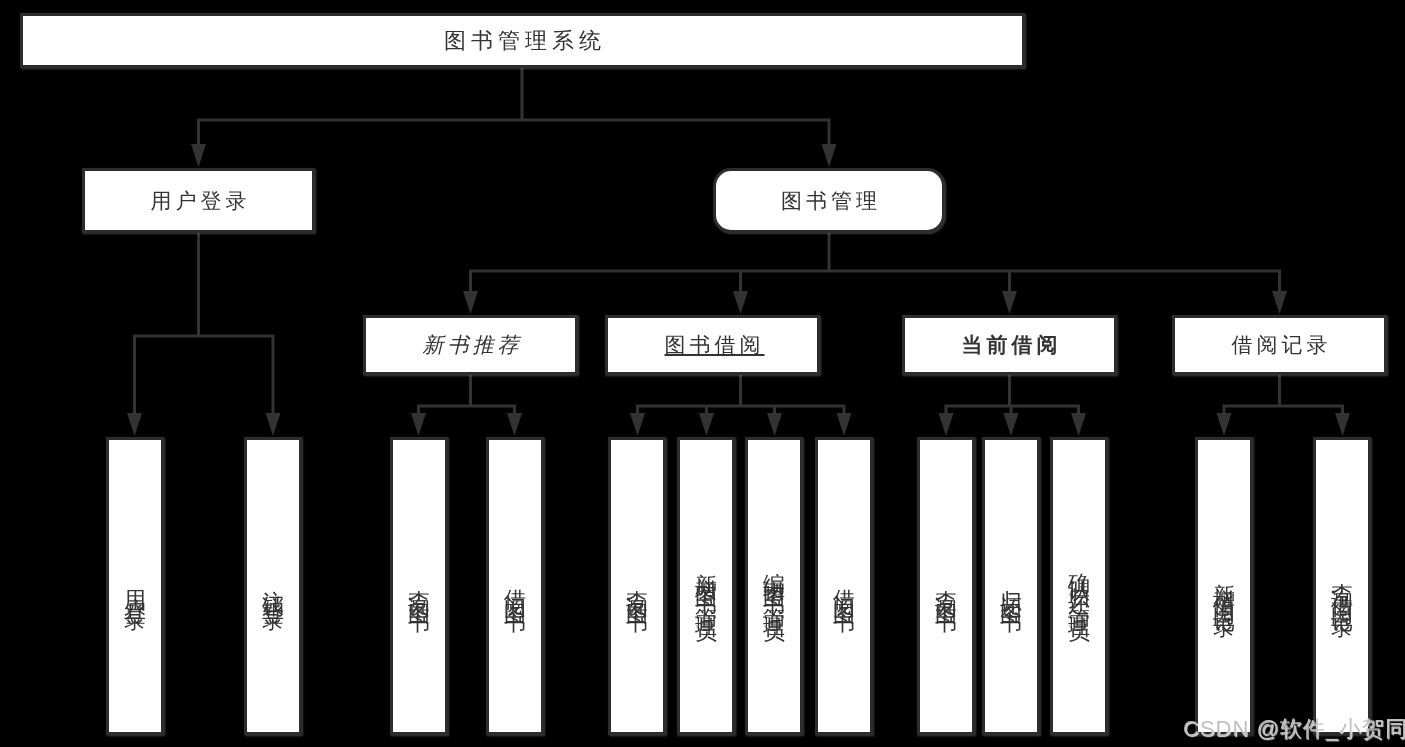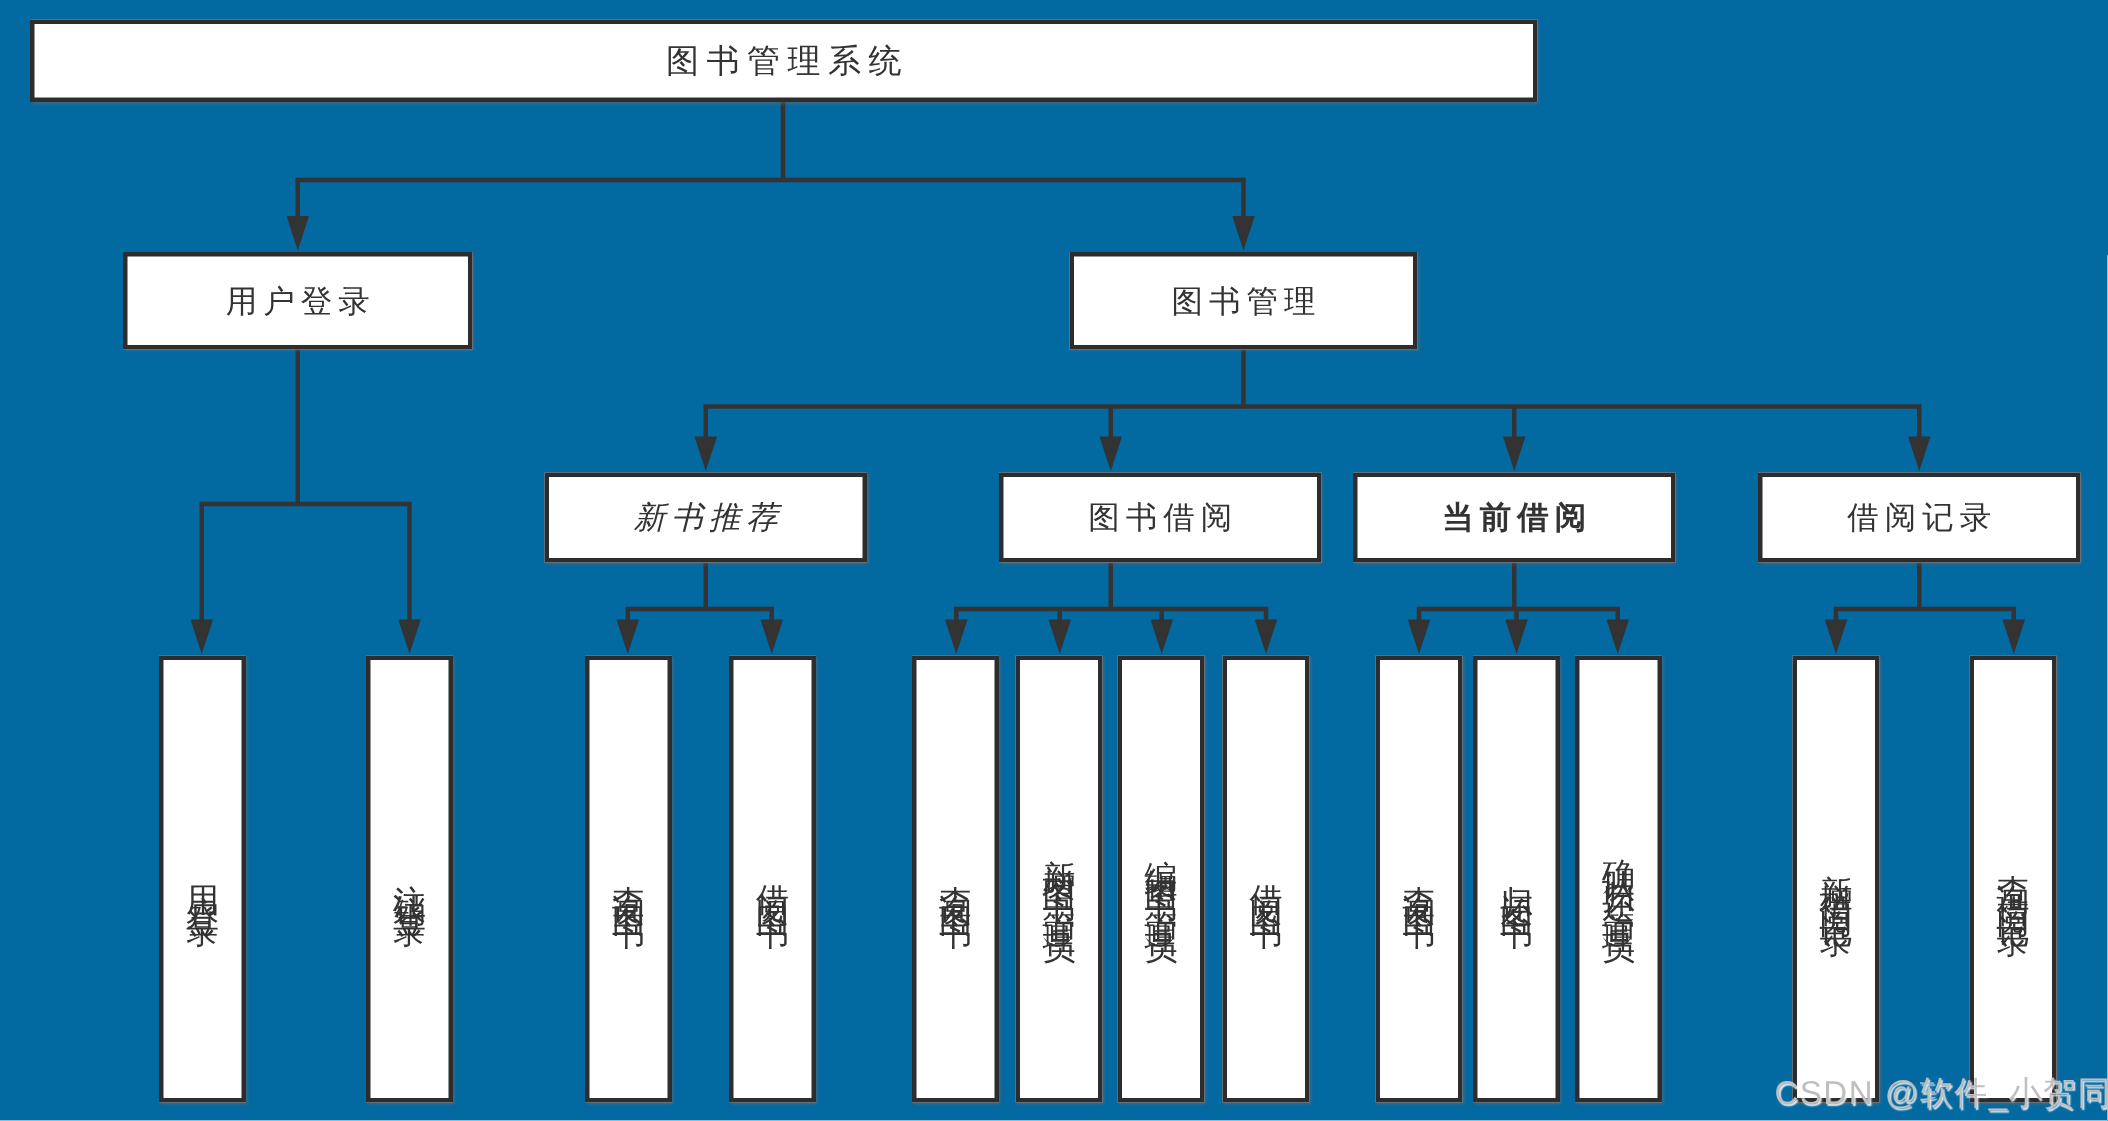--- a/index.html
+++ b/index.html
@@ -1,20 +1,20 @@
 <!DOCTYPE html>
 <html><head>
 <meta charset="utf-8">
 <style>
   html, body { margin: 0; padding: 0; background: #ffffff; }
   .stage {
     position: relative;
     width: 1405px;
     height: 747px;
-    background: #0369a1;
+    background: #000000;
     font-family: "Liberation Sans", sans-serif;
     overflow: hidden;
   }
   .connectors {
     position: absolute;
     left: 0; top: 0;
     width: 1405px;
     height: 747px;
     z-index: 1;
   }
@@ -122,24 +122,24 @@
       M938.5 413 L953.5 413 L946 436 Z
       M1003.5 413 L1018.5 413 L1011 436 Z
       M1071 413 L1086 413 L1078.5 436 Z
       M1216.5 413 L1231.5 413 L1224 436 Z
       M1335 413 L1350 413 L1342.5 436 Z"></path>
   </svg>
 
   <div class="box root-box">图书管理系统</div>
 
   <div class="box hbox" style="left:82px; top:168px; width:233px; height:65px;">用户登录</div>
-  <div class="box hbox" style="left:713px; top:168px; width:232px; height:65px;">图书管理</div>
+  <div class="box hbox" style="left:713px; top:168px; width:232px; height:65px;border-radius:18px;">图书管理</div>
 
   <div class="box hbox" style="left:363px; top:315px; width:215px; height:60px;font-style:italic;">新书推荐</div>
-  <div class="box hbox" style="left:666px; top:315px; width:215px; height:60px;">图书借阅</div>
+  <div class="box hbox" style="left:605px; top:315px; width:215px; height:60px;text-decoration:underline;">图书借阅</div>
   <div class="box hbox" style="left:902px; top:315px; width:215px; height:60px;font-weight:bold;">当前借阅</div>
   <div class="box hbox" style="left:1172px; top:315px; width:215px; height:60px;">借阅记录</div>
 
   <div class="box leaf" style="left:106px;">用户登录</div>
   <div class="box leaf" style="left:244px;">注销登录</div>
 
   <div class="box leaf" style="left:390px;">查询图书</div>
   <div class="box leaf" style="left:486px;">借阅图书</div>
 
   <div class="box leaf" style="left:608px;">查询图书</div>

